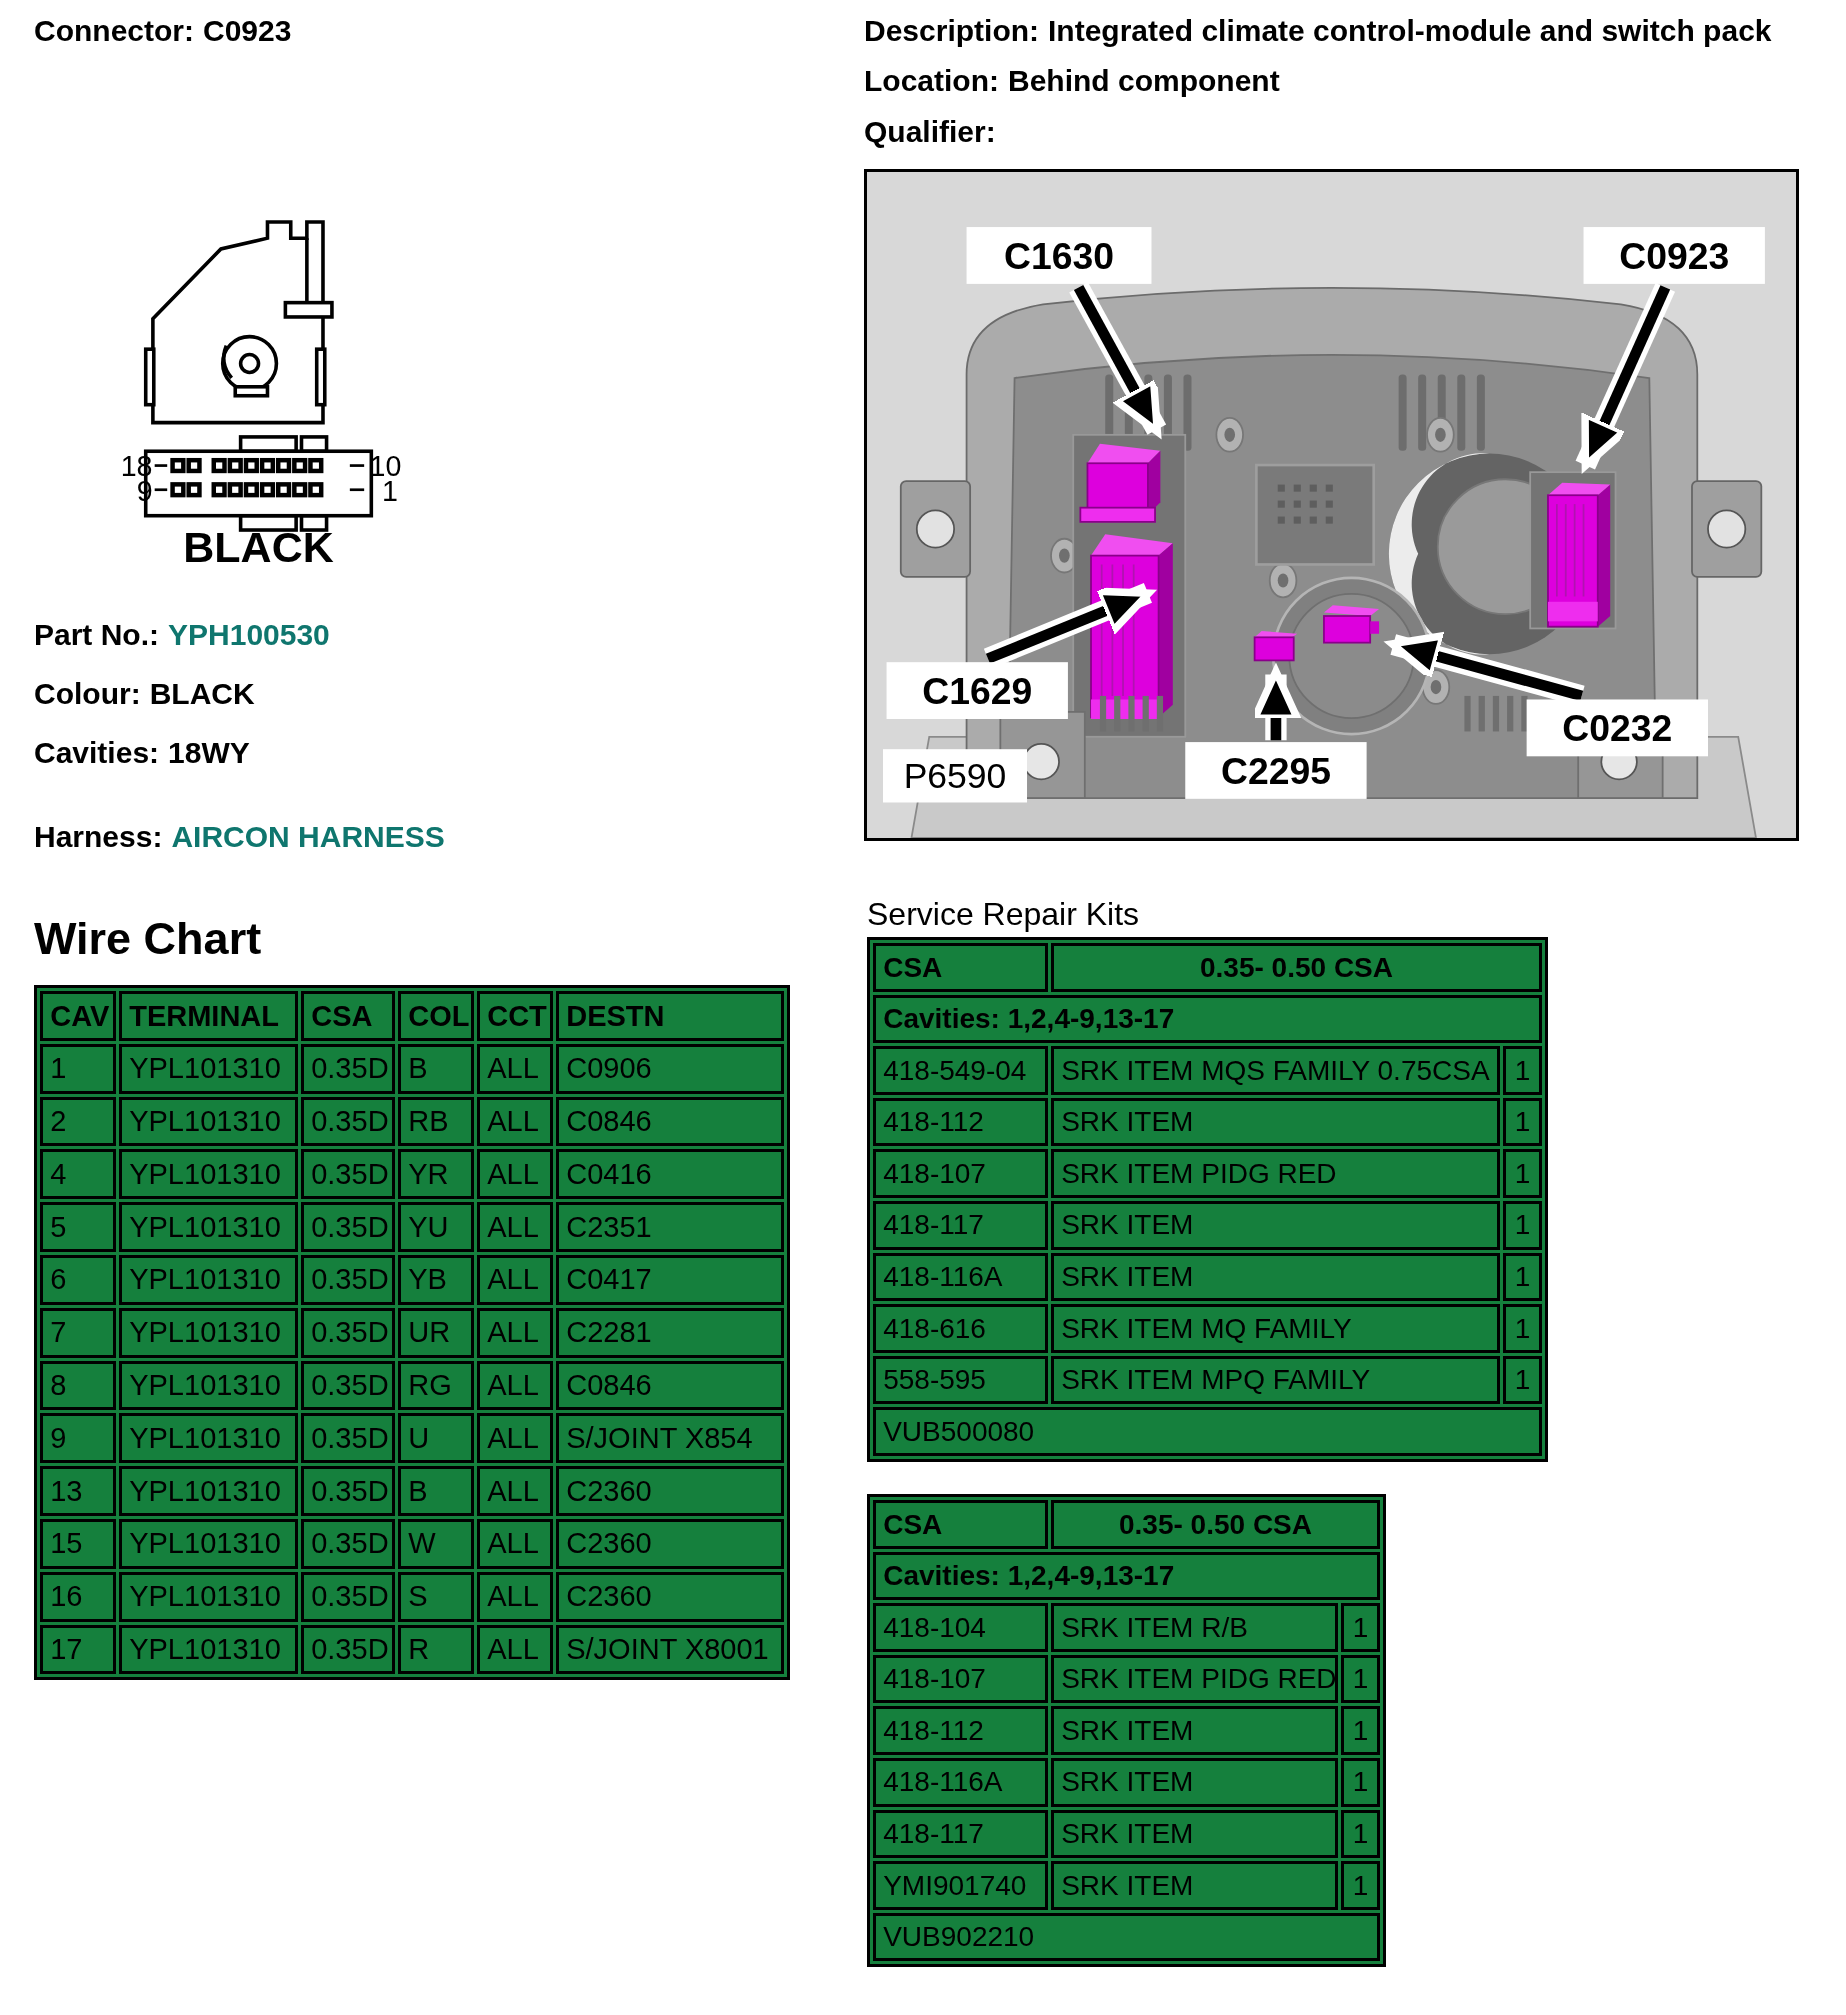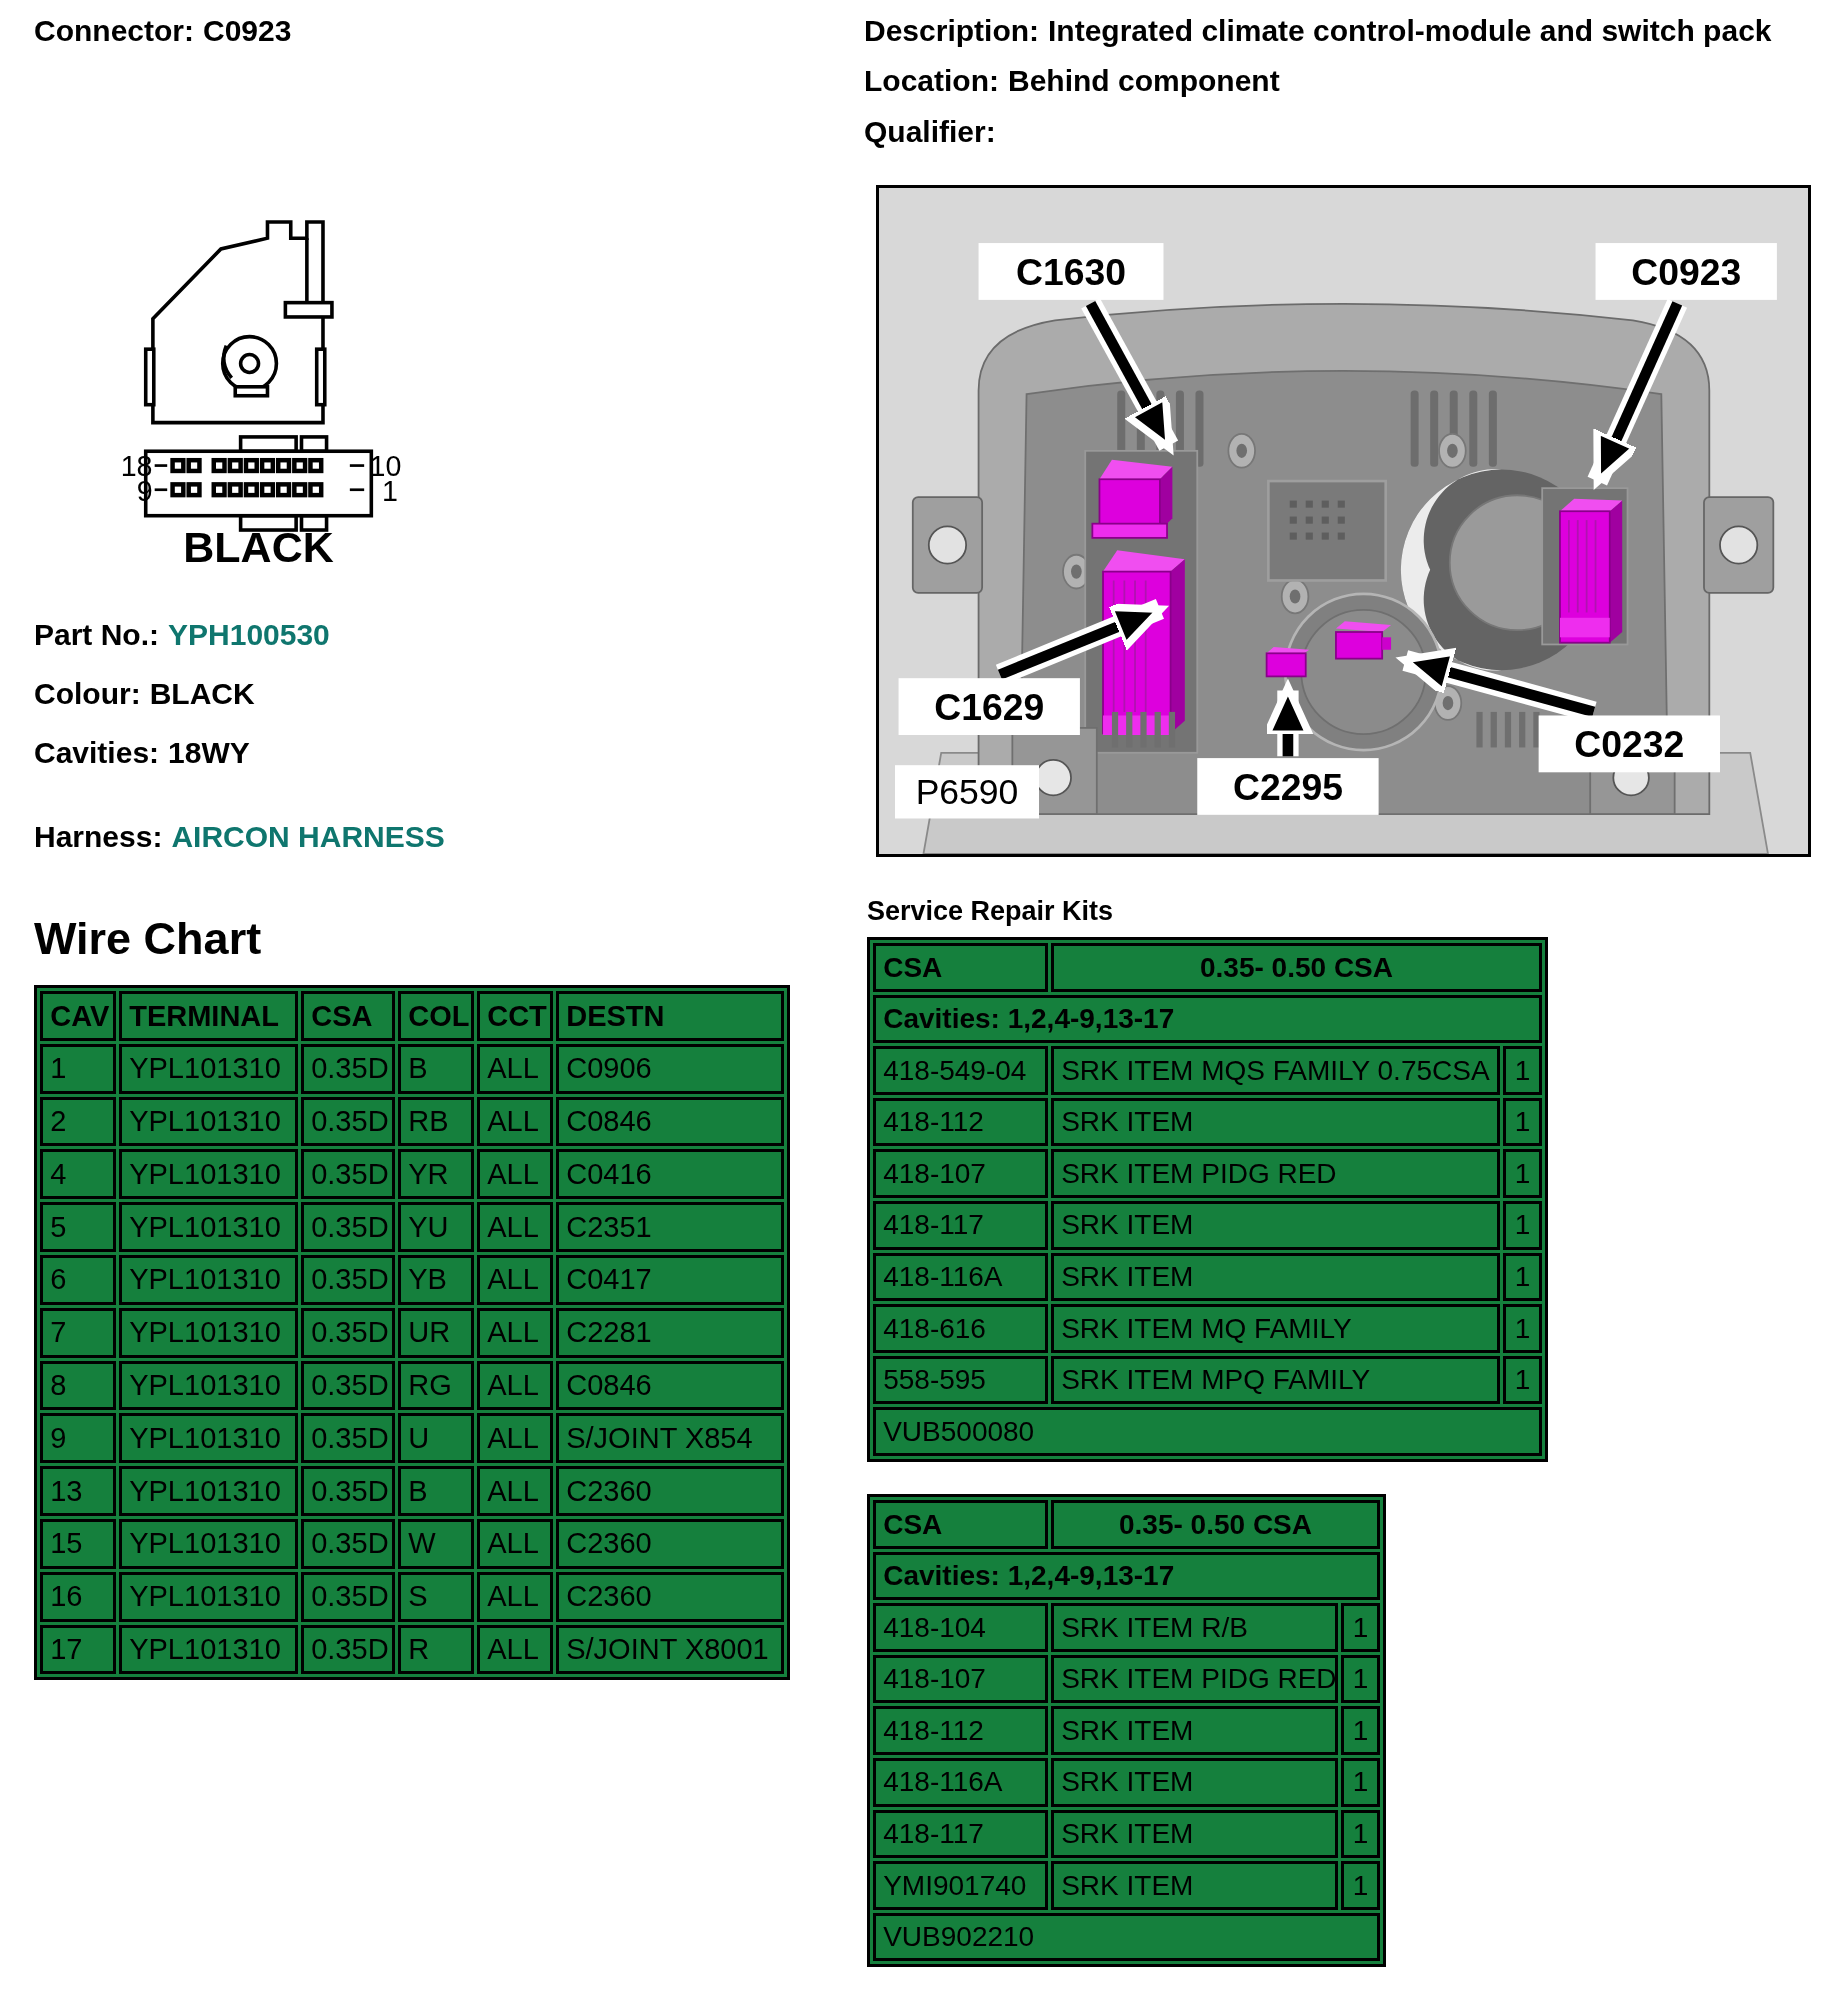--- a/index.html
+++ b/index.html
@@ -1,21 +1,21 @@
 <!DOCTYPE html>
 <html style="font-size:14.3px"><head>
 <meta charset="utf-8">
 <style>
   html,body{margin:0;padding:0;background:#fff;}
   body{width:1847px;height:2015px;position:relative;font-family:"Liberation Sans",sans-serif;color:#000;overflow:hidden;}
   .abs{position:absolute;}
   .hline{font-size:30px;font-weight:bold;white-space:nowrap;}
   .hline .val{margin-left:9px;}
   .green{color:#0f766e;}
-  .section-h{font-size:27px;font-weight:bold;white-space:nowrap;text-align:right;}
+  .section-h{font-size:32px;font-weight:normal;white-space:nowrap;text-align:right;}
   .wc-title{font-size:45px;font-weight:bold;}
   table{border-collapse:separate;border-spacing:3.6px;border:3.6px solid #000;background:#15803d;table-layout:fixed;}
   td,th{box-sizing:border-box;border:3.6px solid #000;padding:4.5px 7.2px;font-size:29px;line-height:1.2;height:45px;
         text-align:left;vertical-align:middle;white-space:nowrap;overflow:hidden;font-weight:normal;}
   th{font-weight:bold;}
   .srk td,.srk th{font-size:28px;}
   .srk .qty{text-align:center;padding:4.5px 1.8px;}
   .srk .range{text-align:center;font-weight:bold;}
   .srk .cav-row{font-weight:bold;}
   .srk .code-row{text-align:left;}
@@ -101,21 +101,21 @@
 <div class="abs hline" style="left:34px;top:677px;">
   <span>Colour:</span><span class="val">BLACK</span>
 </div>
 <div class="abs hline" style="left:34px;top:736px;">
   <span>Cavities:</span><span class="val">18WY</span>
 </div>
 <div class="abs hline" style="left:34px;top:820px;">
   <span>Harness:</span><span class="val green">AIRCON HARNESS</span>
 </div>
 
-<div class="abs photo-frame" style="left:864px;top:185px;width:929px;height:666px;margin-left:12px;">
+<div class="abs photo-frame" style="left:864px;top:169px;width:929px;height:666px;">
   <svg width="929" height="666" viewBox="0 0 1045 750" preserveAspectRatio="none">
     <defs>
       <marker id="ah" markerWidth="6" markerHeight="5" refX="3.6" refY="2" orient="auto" markerUnits="strokeWidth">
         <path d="M0,0 L4.4,2 L0,4 Z" fill="#000" stroke="#fff" stroke-width="0.7"></path>
       </marker>
     </defs>
     <rect x="0" y="0" width="1045" height="750" fill="#d8d8d8"></rect>
 
     <path d="M50,750 L70,636 L980,636 L1000,750 Z" fill="#c9c9c9" stroke="#8a8a8a" stroke-width="2"></path>
 

